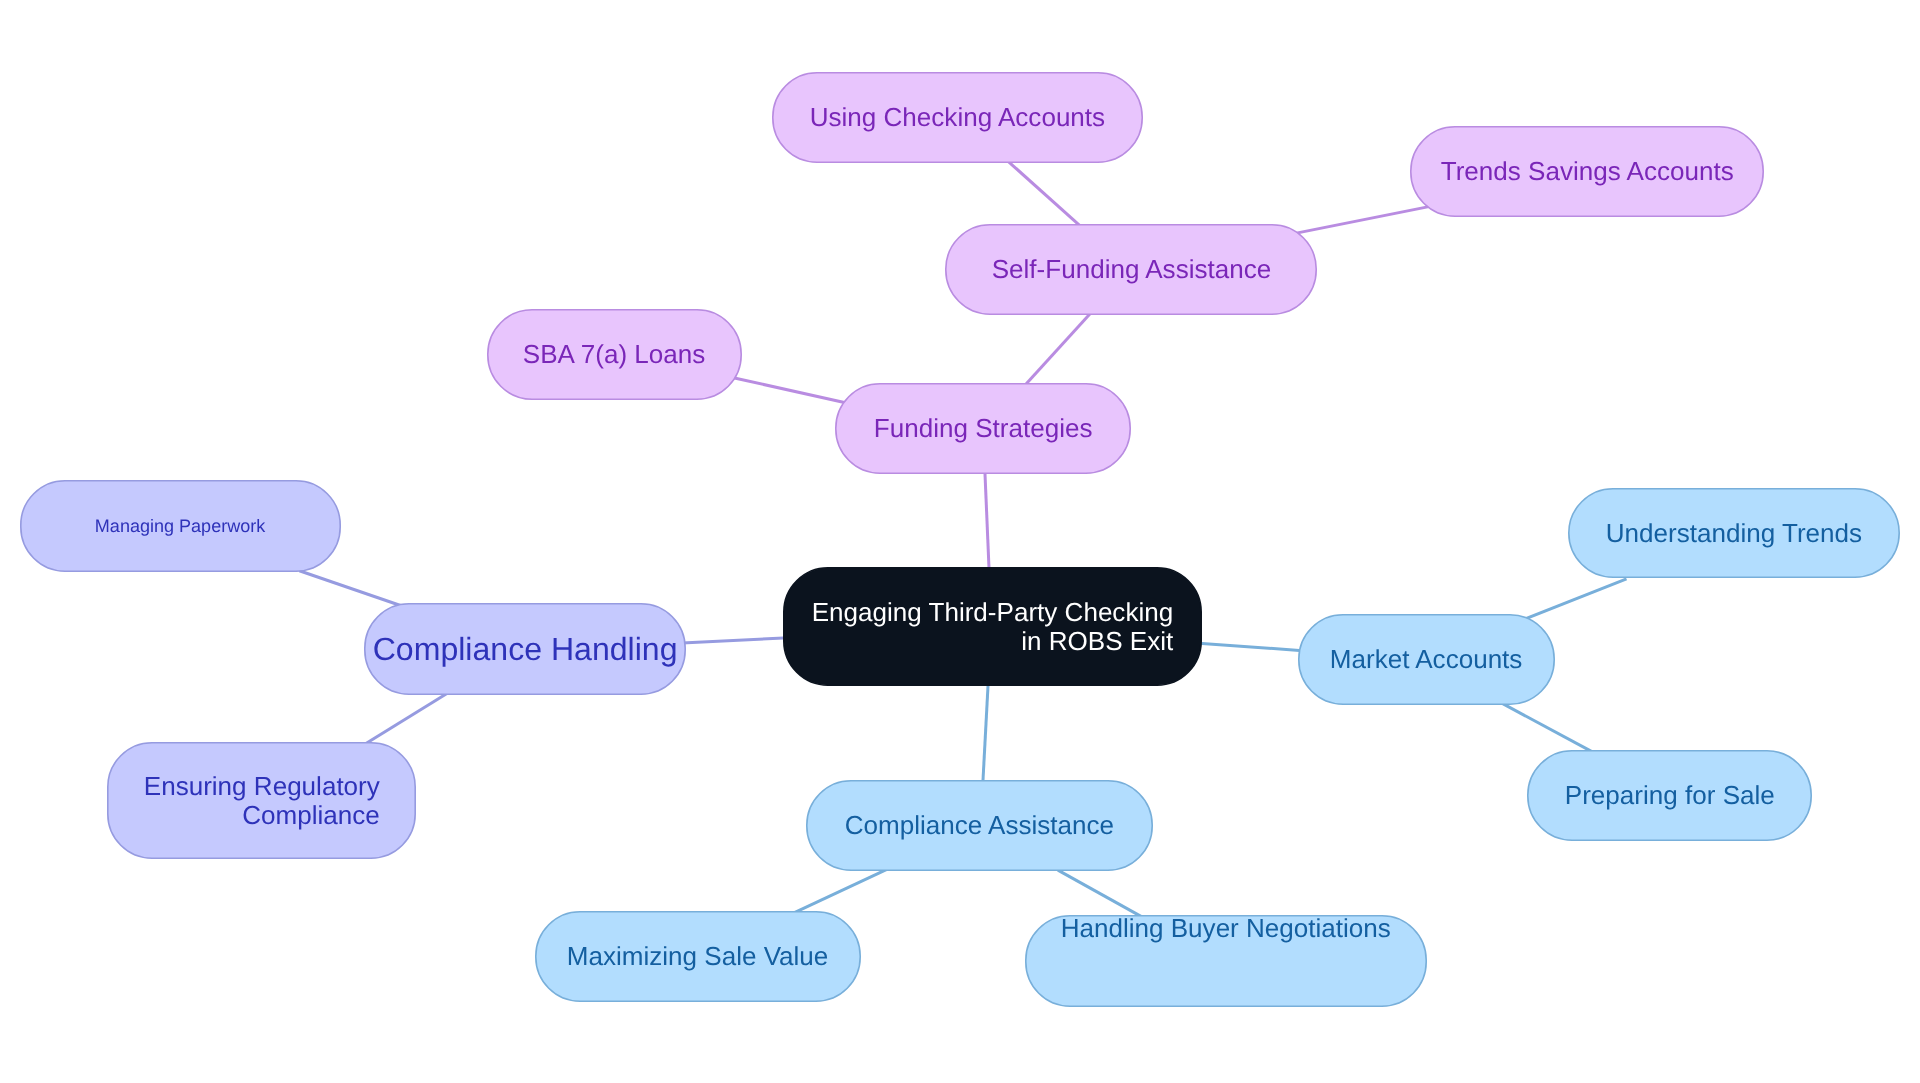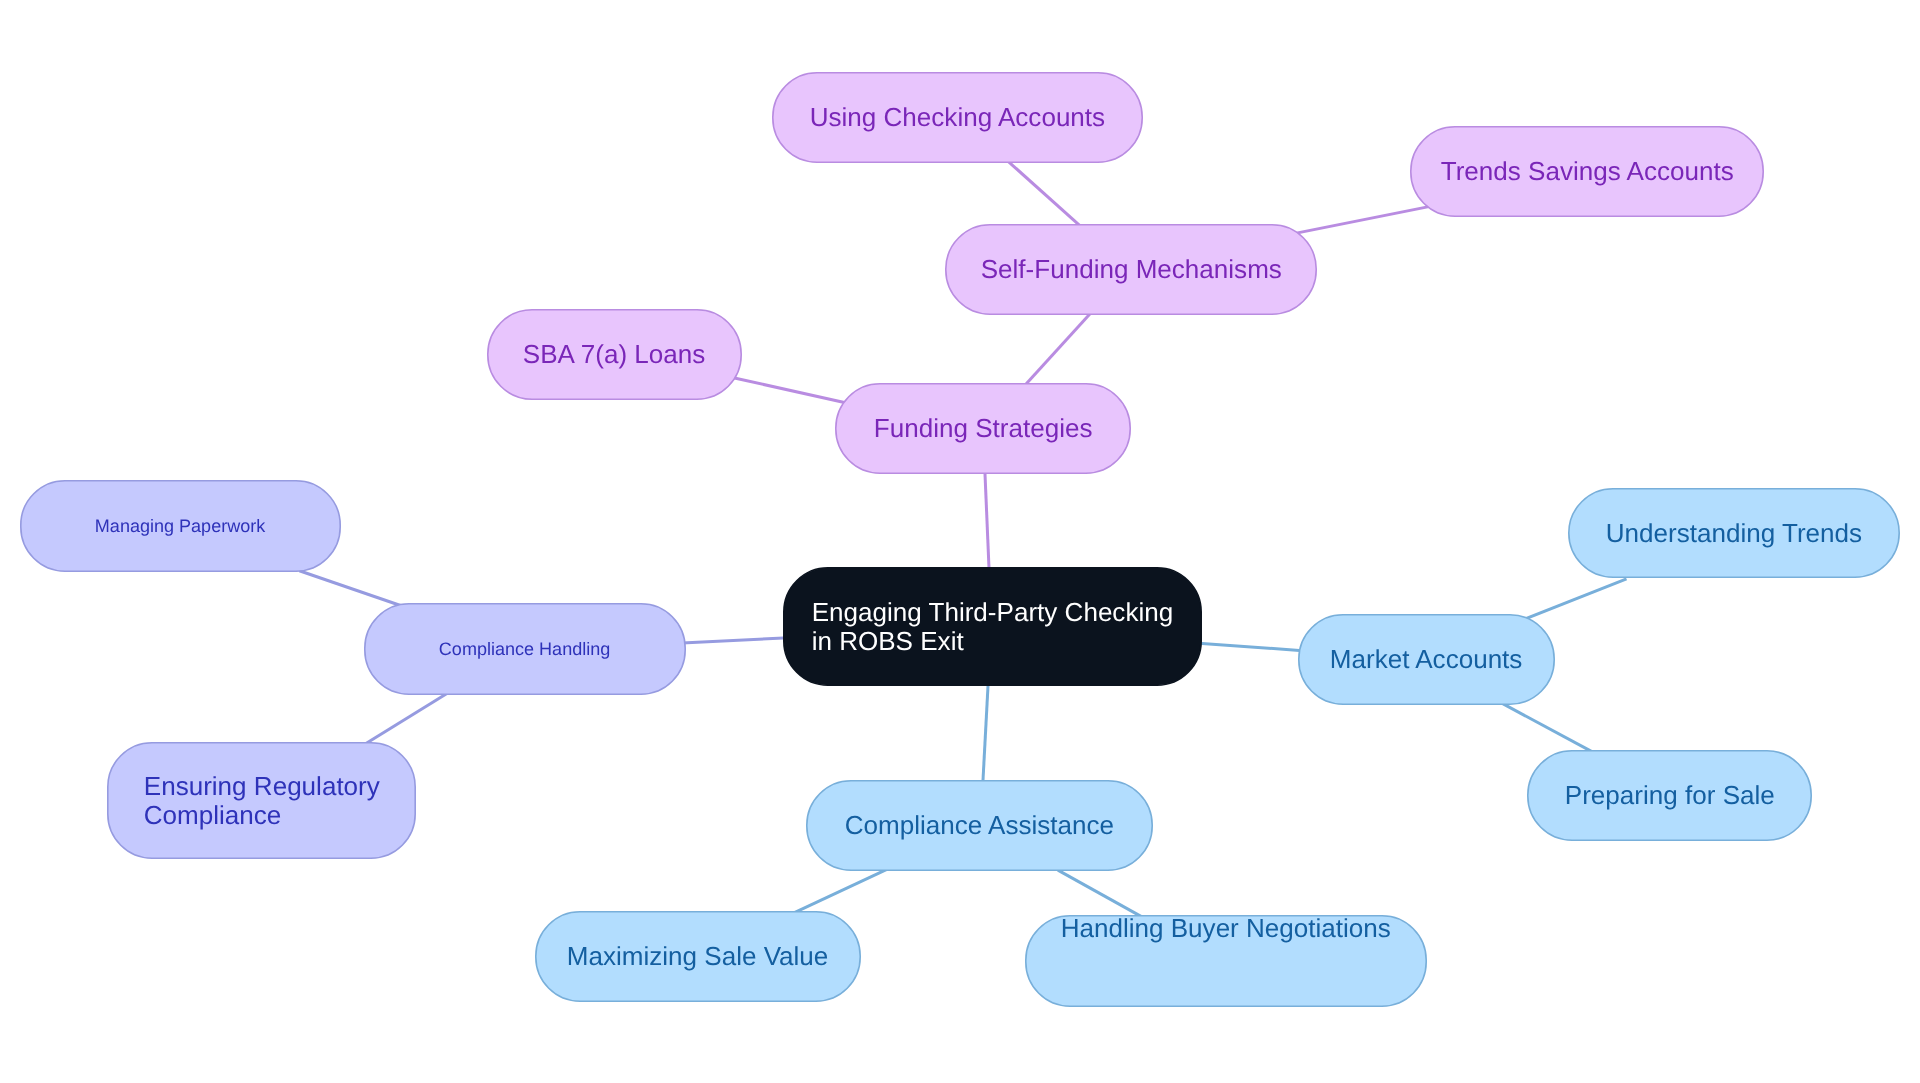--- a/index.html
+++ b/index.html
@@ -10,21 +10,21 @@
     font-family:"Liberation Sans", sans-serif;
     overflow:hidden;
     -webkit-font-smoothing:antialiased;
     text-rendering:geometricPrecision;
   }
   #canvas { position:relative; width:1920px; height:1083px; }
   #graph { position:absolute; left:0; top:0; width:1920px; height:1083px; }
   .node {
     position:absolute; box-sizing:border-box;
     display:flex; align-items:center; justify-content:center;
-    text-align:left;
+    text-align:right;
     white-space:pre-line; line-height:28.3px;
     will-change:transform; transform:translateZ(0);
   }
   .node-label { display:inline-block; transform:scaleX(1.002); }
 </style>
 </head>
 <body style="background: rgb(255, 255, 255);">
 
 <div id="canvas">
   <svg id="graph" viewBox="0 0 1920 1083">
@@ -59,25 +59,25 @@
         <rect x="1527.8" y="750.8" width="283.4" height="89.4" rx="44.2" ry="44.2" fill="#b2ddfe" stroke="#78afda" stroke-width="1.6"></rect>
         <rect x="806.8" y="780.8" width="345.4" height="89.4" rx="44.2" ry="44.2" fill="#b2ddfe" stroke="#78afda" stroke-width="1.6"></rect>
         <rect x="535.8" y="911.8" width="324.4" height="89.4" rx="44.2" ry="44.2" fill="#b2ddfe" stroke="#78afda" stroke-width="1.6"></rect>
         <rect x="1025.8" y="915.8" width="400.4" height="90.4" rx="44.2" ry="44.2" fill="#b2ddfe" stroke="#78afda" stroke-width="1.6"></rect>
       </g>
   </svg>
   <div id="nodes">
       <div class="node" style="left: 783px; top: 567px; width: 419px; height: 119px; color: rgb(255, 255, 255); font-size: 26px;"><span class="node-label">Engaging Third-Party Checking
 in ROBS Exit</span></div>
       <div class="node" style="left: 835px; top: 383px; width: 296px; height: 91px; color: rgb(122, 38, 184); font-size: 26px;"><span class="node-label">Funding Strategies</span></div>
-      <div class="node" style="left: 945px; top: 224px; width: 372px; height: 91px; color: rgb(122, 38, 184); font-size: 26px;"><span class="node-label">Self-Funding Mechanisms</span></div>
+      <div class="node" style="left: 945px; top: 224px; width: 372px; height: 91px; color: rgb(122, 38, 184); font-size: 26px;"><span class="node-label">Self-Funding Assistance</span></div>
       <div class="node" style="left: 772px; top: 72px; width: 371px; height: 91px; color: rgb(122, 38, 184); font-size: 26px;"><span class="node-label">Using Checking Accounts</span></div>
       <div class="node" style="left: 1410px; top: 126px; width: 354px; height: 91px; color: rgb(122, 38, 184); font-size: 26px;"><span class="node-label">Trends Savings Accounts</span></div>
       <div class="node" style="left: 487px; top: 309px; width: 255px; height: 91px; color: rgb(122, 38, 184); font-size: 26px;"><span class="node-label">SBA 7(a) Loans</span></div>
-      <div class="node" style="left: 364px; top: 603px; width: 322px; height: 92px; color: rgb(46, 50, 185); font-size: 18px;"><span class="node-label">Compliance Handling</span></div>
+      <div class="node" style="left: 364px; top: 603px; width: 322px; height: 92px; color: rgb(46, 50, 185); font-size: 32px;"><span class="node-label">Compliance Handling</span></div>
       <div class="node" style="left: 20px; top: 480px; width: 321px; height: 92px; color: rgb(46, 50, 185); font-size: 18px;"><span class="node-label">Managing Paperwork</span></div>
       <div class="node" style="left: 107px; top: 742px; width: 309px; height: 117px; color: rgb(46, 50, 185); font-size: 26px;"><span class="node-label">Ensuring Regulatory
 Compliance</span></div>
       <div class="node" style="left: 1298px; top: 614px; width: 257px; height: 91px; color: rgb(20, 95, 160); font-size: 26px;"><span class="node-label">Market Accounts</span></div>
       <div class="node" style="left: 1568px; top: 488px; width: 332px; height: 90px; color: rgb(20, 95, 160); font-size: 26px;"><span class="node-label">Understanding Trends</span></div>
       <div class="node" style="left: 1527px; top: 750px; width: 285px; height: 91px; color: rgb(20, 95, 160); font-size: 26px;"><span class="node-label">Preparing for Sale</span></div>
       <div class="node" style="left: 806px; top: 780px; width: 347px; height: 91px; color: rgb(20, 95, 160); font-size: 26px;"><span class="node-label">Compliance Assistance</span></div>
       <div class="node" style="left: 535px; top: 911px; width: 326px; height: 91px; color: rgb(20, 95, 160); font-size: 26px;"><span class="node-label">Maximizing Sale Value</span></div>
       <div class="node" style="left: 1025px; top: 882px; width: 402px; height: 92px; color: rgb(20, 95, 160); font-size: 26px;"><span class="node-label">Handling Buyer Negotiations</span></div>
     </div>

